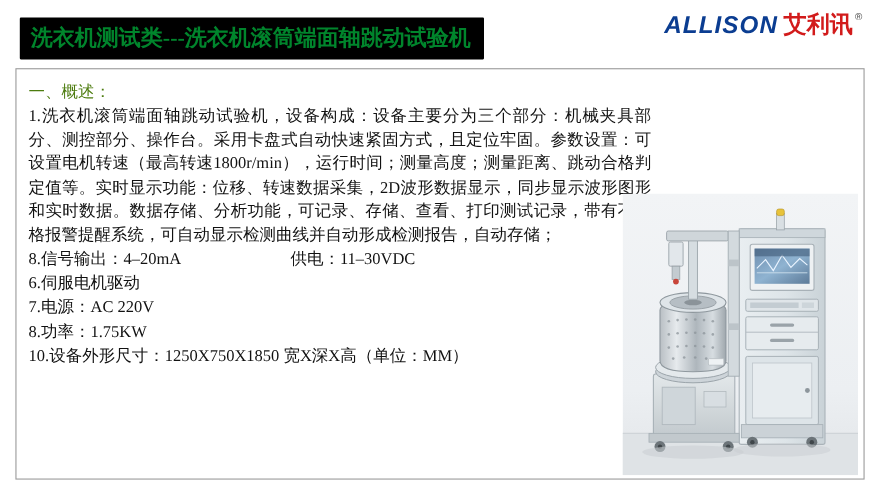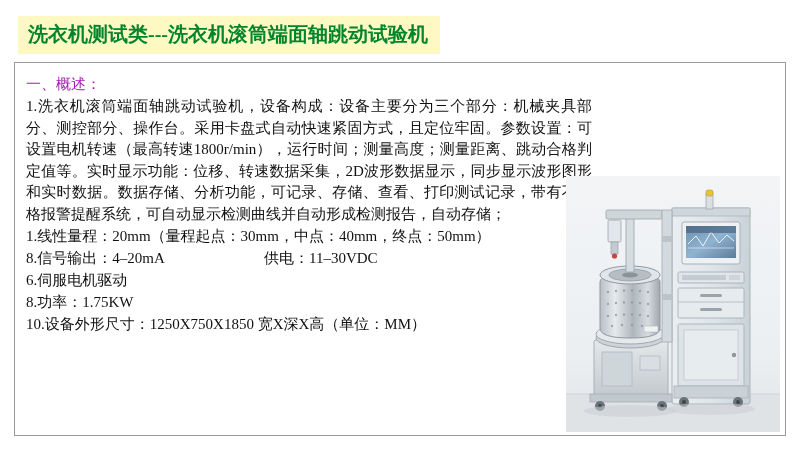--- a/index.html
+++ b/index.html
@@ -25,21 +25,21 @@
     position: absolute;
     left: 0;
     top: 0;
     width: 800px;
     height: 62px;
   }
   .title-bar {
     position: absolute;
     left: 18px;
     top: 16px;
-    background: #fef9c3;
+    background: #000000;
     padding: 5px 12px 6px 10px;
     border-radius: 1px;
   }
   .title-bar .title-text {
     font-family: "Liberation Serif", serif;
     font-size: 20px;
     font-weight: bold;
     color: #00852c;
     letter-spacing: 0px;
     white-space: nowrap;
@@ -86,21 +86,21 @@
     box-sizing: border-box;
   }
   .text-col {
     position: absolute;
     left: 26px;
     top: 74px;
     width: 566px;
   }
   .sec-head {
     font-size: 15px;
-    color: #a21caf;
+    color: #4d7c0f;
     line-height: 21px;
     margin: 0 0 1px 0;
     font-family: "Liberation Serif", serif;
   }
   .para {
     font-size: 15px;
     color: #111;
     line-height: 21.5px;
     margin: 0;
     text-align: justify;
@@ -135,31 +135,36 @@
 </style>
 </head>
 <body>
 
 <div class="page">
 
   <div class="header">
     <div class="title-bar">
       <span class="title-text">洗衣机测试类---洗衣机滚筒端面轴跳动试验机</span>
     </div>
+    <div class="brand">
+      <span class="brand-en">ALLISON</span>
+      <span class="brand-cn">艾利讯</span>
+      <span class="brand-reg">®</span>
+    </div>
   </div>
 
   <div class="content-frame"></div>
 
   <div class="text-col">
     <p class="sec-head">一、概述：</p>
     <p class="para">1.洗衣机滚筒端面轴跳动试验机，设备构成：设备主要分为三个部分：机械夹具部分、测控部分、操作台。采用卡盘式自动快速紧固方式，且定位牢固。参数设置：可设置电机转速（最高转速1800r/min），运行时间；测量高度；测量距离、跳动合格判定值等。实时显示功能：位移、转速数据采集，2D波形数据显示，同步显示波形图形和实时数据。数据存储、分析功能，可记录、存储、查看、打印测试记录，带有不合格报警提醒系统，可自动显示检测曲线并自动形成检测报告，自动存储；</p>
     <div class="spec-list">
-      <div class="spec-row"><span class="c1">1.线性量程：20mm（量程起点：30mm，中点：40mm，终点：50mm）</span><span></span></div>
       <div class="spec-row"><span class="c1">8.信号输出：4–20mA</span><span>供电：11–30VDC</span></div>
       <div class="spec-row"><span class="c1">6.伺服电机驱动</span><span></span></div>
+      <div class="spec-row"><span class="c1">7.电源：AC 220V</span><span></span></div>
       <div class="spec-row"><span class="c1">8.功率：1.75KW</span><span></span></div>
       <div class="spec-row"><span class="c1">10.设备外形尺寸：1250X750X1850 宽X深X高（单位：MM）</span><span></span></div>
     </div>
   </div>
 
   <div class="photo">
     <svg class="ph-svg" width="214" height="256" viewBox="0 0 214 256" xmlns="http://www.w3.org/2000/svg">
       <defs>
         <linearGradient id="bg" x1="0" y1="0" x2="0" y2="1">
           <stop offset="0%" stop-color="#f2f4f6"></stop>

